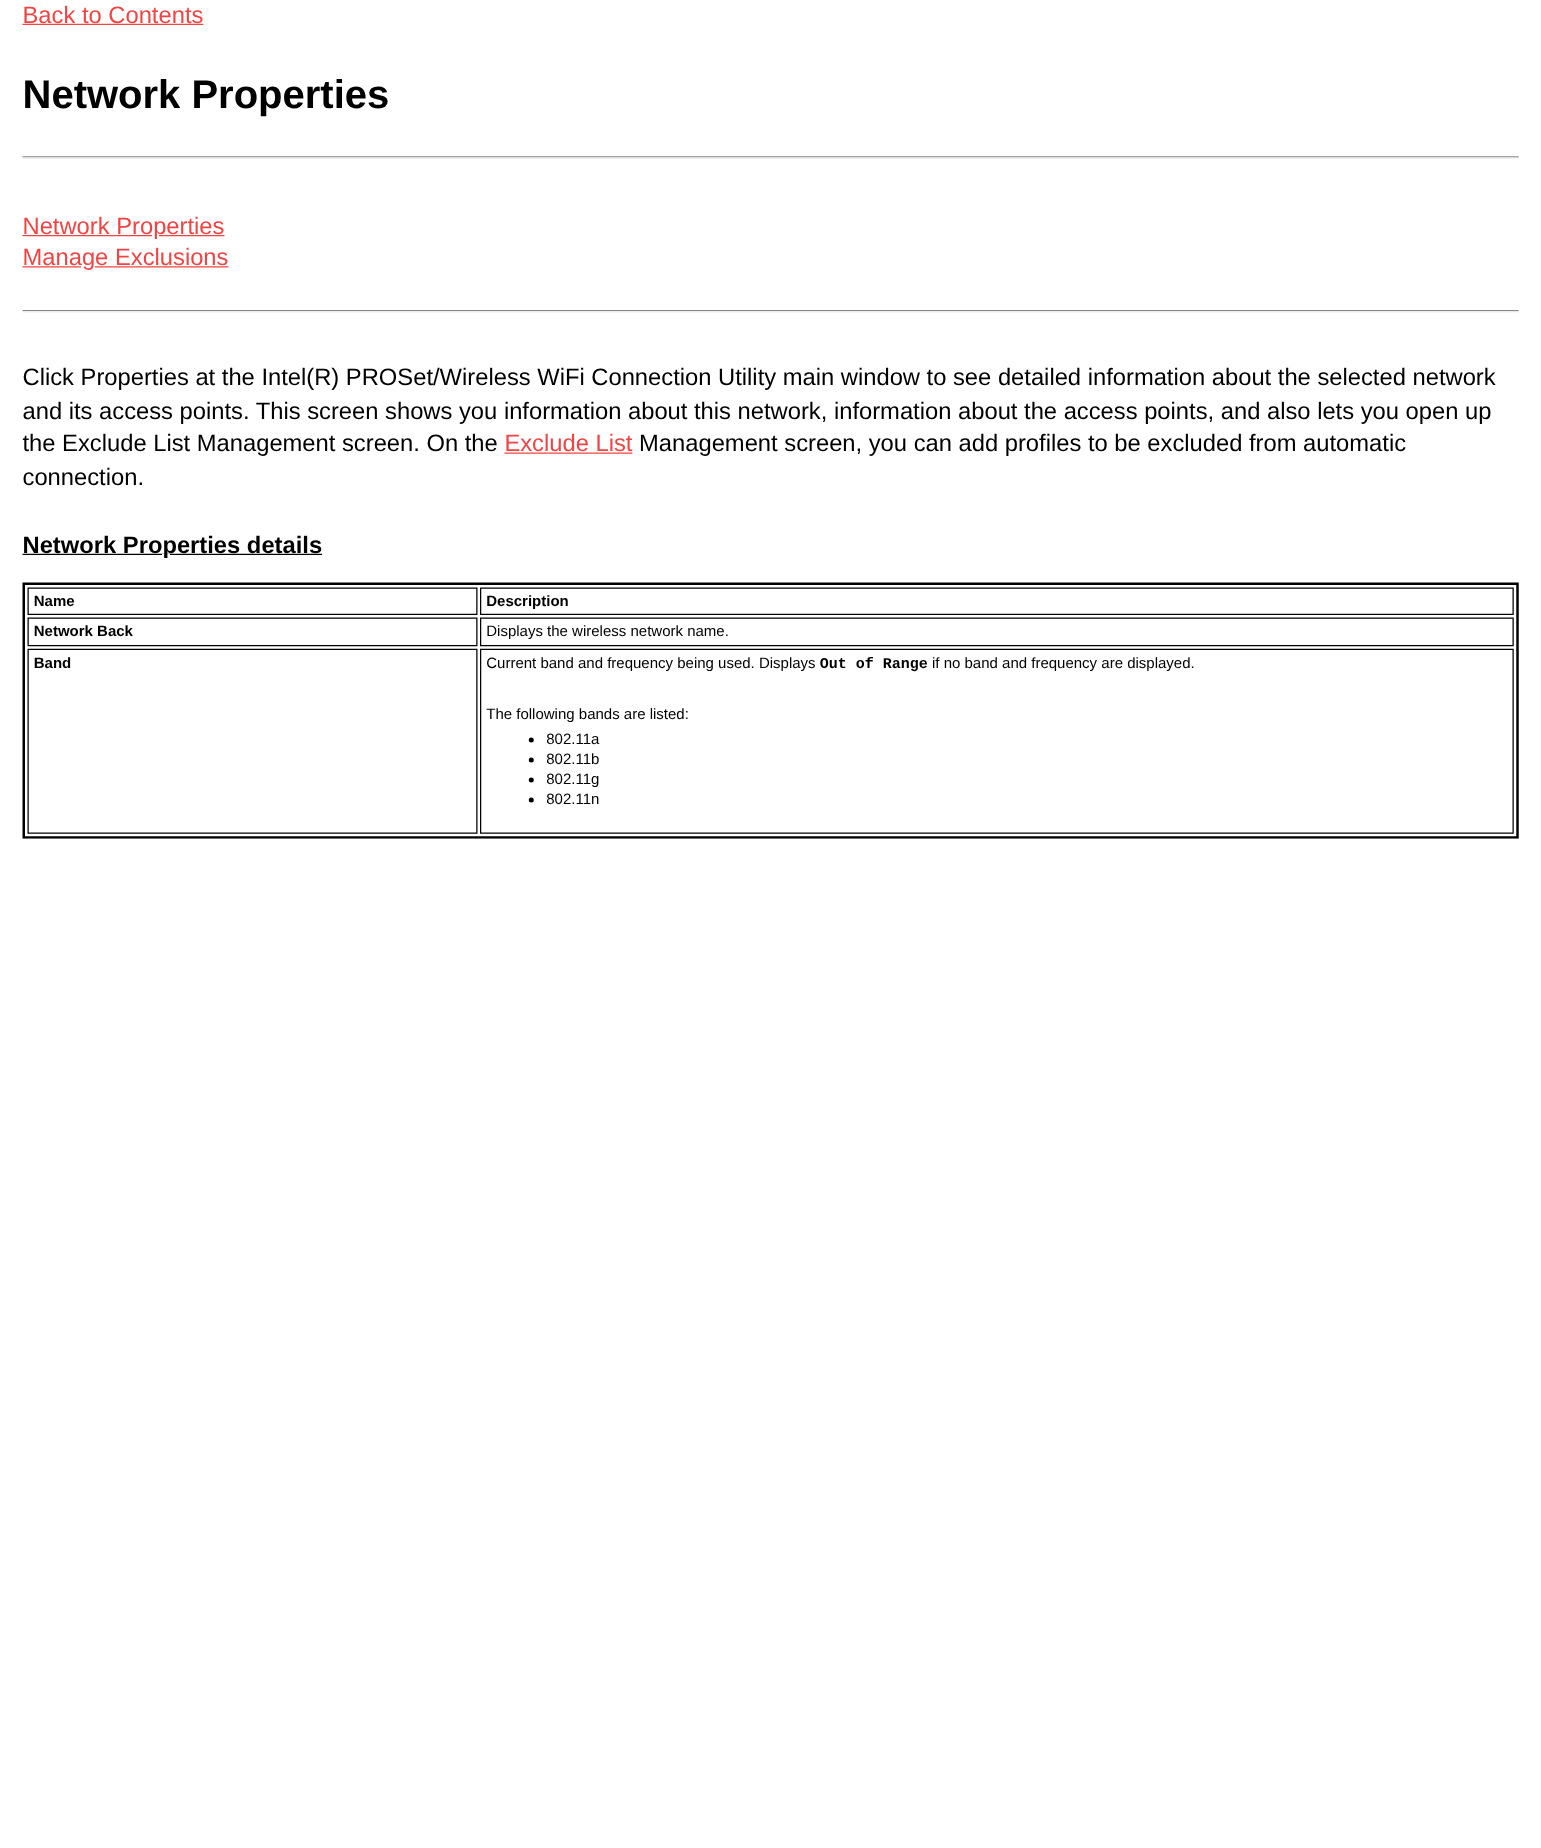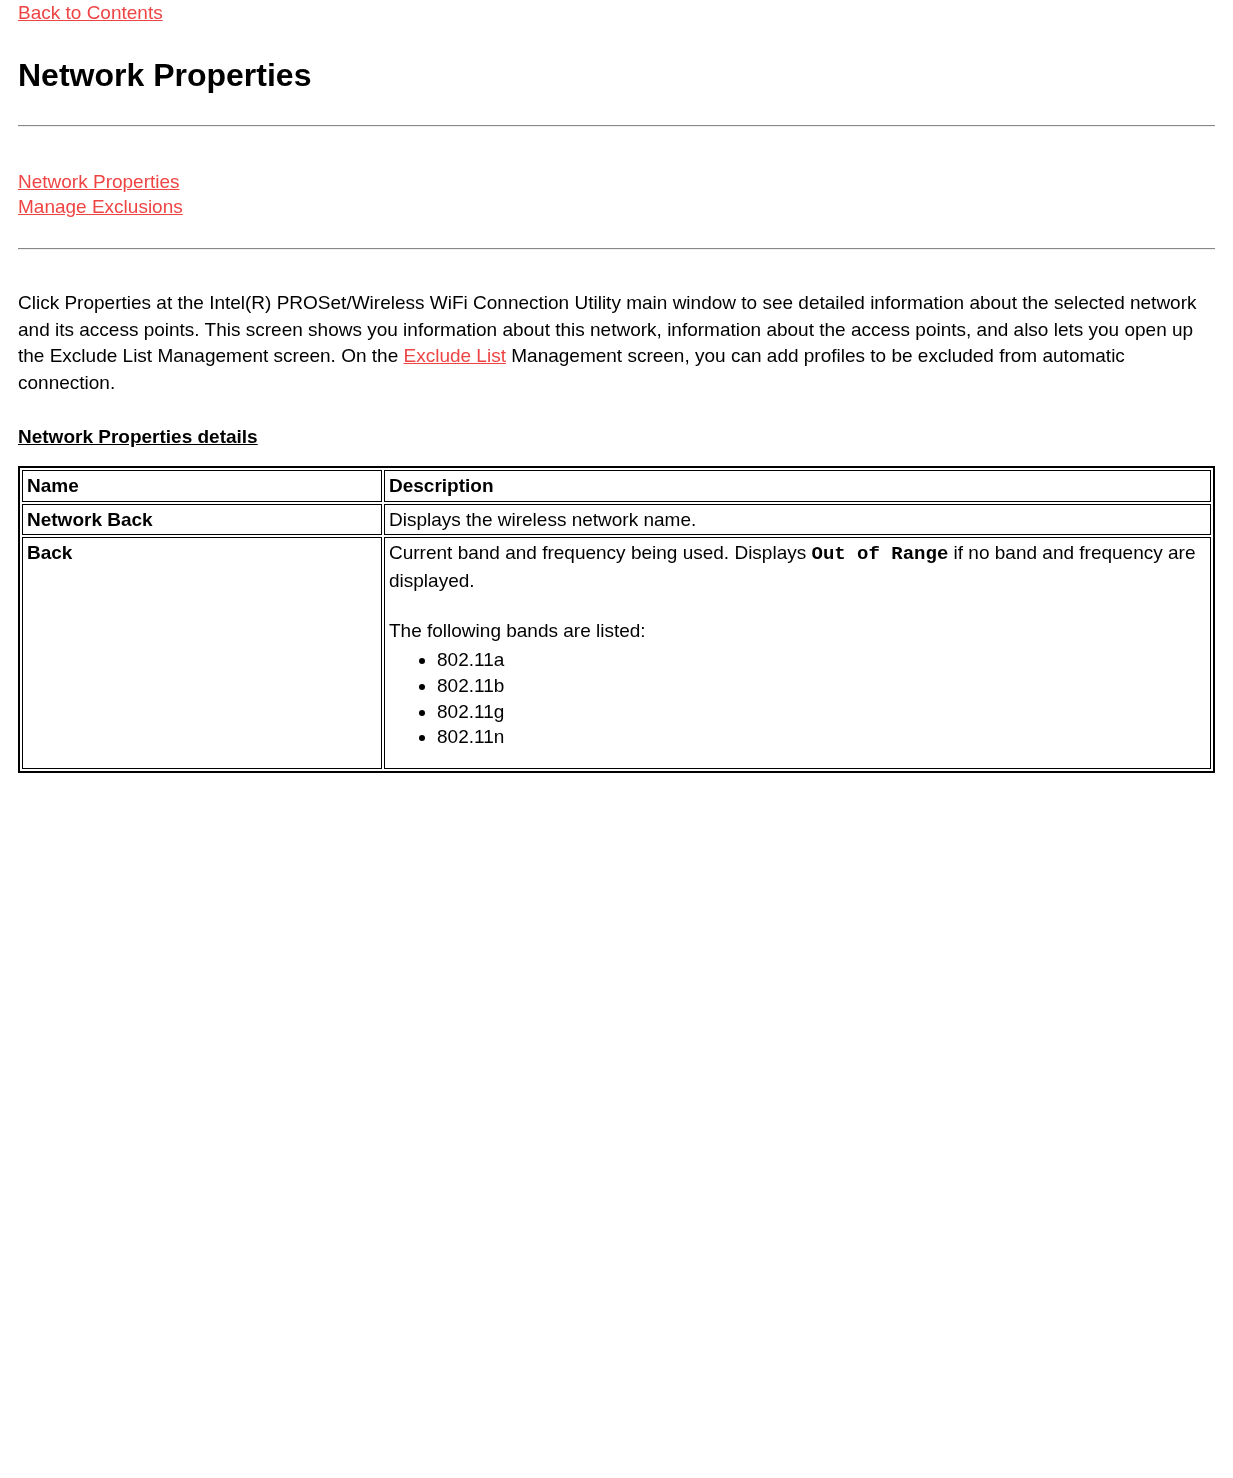--- a/index.html
+++ b/index.html
@@ -49,21 +49,21 @@
       border-collapse: separate;
       border-spacing: 2px;
       width: 100%;
       border: 2px solid #000;
     }
     th, td {
       border: 1px solid #000;
       padding: 2px 4px;
       text-align: left;
       vertical-align: top;
-      font-size: 19px;
+      font-size: 12px;
     }
     th {
       font-weight: bold;
     }
     td.col-name {
       width: 350px;
       font-weight: bold;
     }
     ul.bands {
       list-style-type: disc;
@@ -113,21 +113,21 @@
   <tbody>
       <tr>
     <th>Name</th>
     <th>Description</th>
   </tr>
   <tr>
     <td class="col-name">Network Back</td>
     <td>Displays the wireless network name.</td>
   </tr>
   <tr>
-    <td class="col-name">Back</td>
+    <td class="col-name">Band</td>
     <td>
       <div class="desc-para">
         <span>Current band and frequency being used. Displays </span><span class="bold">Out of Range</span><span> if no band and frequency are displayed.</span>
       </div>
       <div class="desc-para-last">The following bands are listed:</div>
       <ul class="bands">
         <li>802.11a</li>
         <li>802.11b</li>
         <li>802.11g</li>
         <li>802.11n</li>

